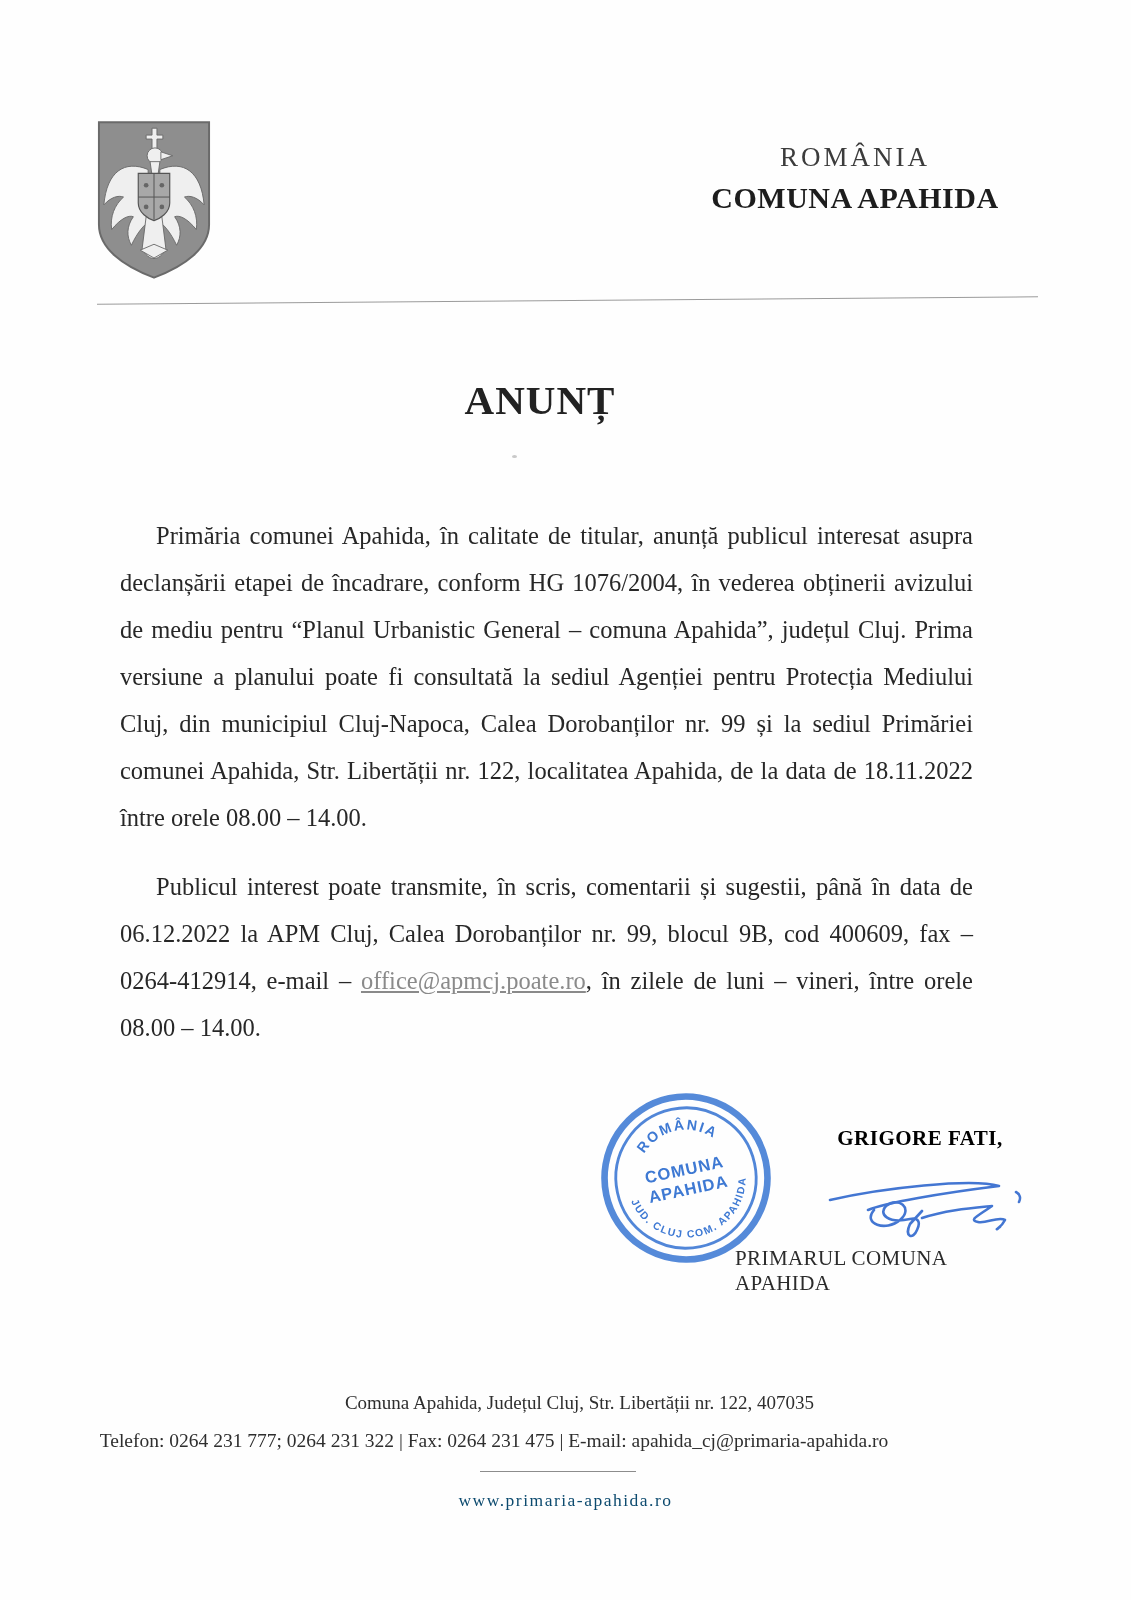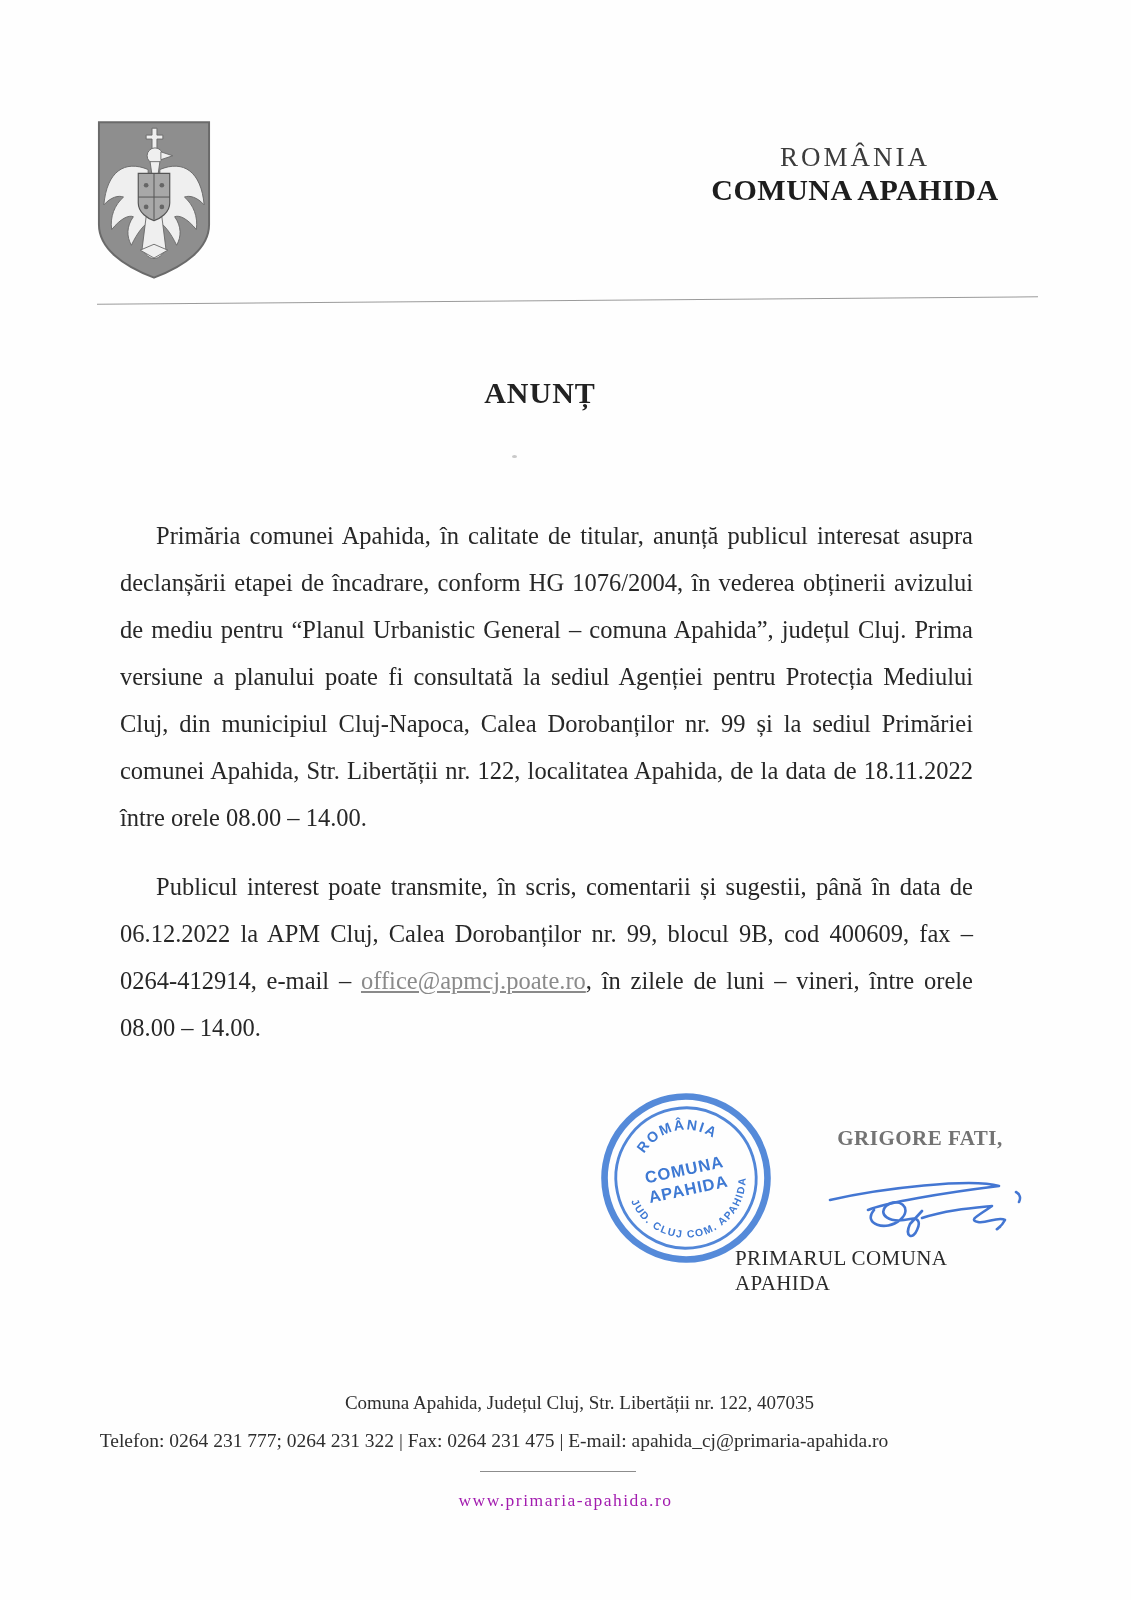--- a/index.html
+++ b/index.html
@@ -5,48 +5,48 @@
   html,body{margin:0;padding:0;background:#e9e9e9;}
   .page{
     position:relative;width:1131px;height:1600px;margin:0 auto;
     background:#fefefe;overflow:hidden;
     font-family:"Liberation Serif", serif;color:#272727;
   }
   
   .coa{position:absolute;left:95px;top:118px;width:118px;height:164px;}
   .header-text{position:absolute;left:690px;top:142px;width:330px;text-align:center;}
   .country{font-size:27px;font-weight:400;letter-spacing:3px;color:#3c3c3c;}
-  .commune{font-size:30px;font-weight:700;letter-spacing:.5px;color:#1d1d1d;}
+  .commune{font-size:30px;font-weight:700;letter-spacing:.5px;color:#1d1d1d;margin-top:8px;}
   .header-divider{
     position:absolute;left:97px;top:300px;width:941px;height:0;
     border-top:1.5px solid #7a7a7a;opacity:.75;transform:rotate(-.45deg);
   }
   
   .doc-title{
     position:absolute;left:0;top:376px;width:1080px;margin:0;text-align:center;
-    font-size:30px;font-weight:700;letter-spacing:1px;color:#222;
+    font-size:41px;font-weight:700;letter-spacing:1px;color:#222;
   }
   .speck{position:absolute;left:512px;top:455px;width:5px;height:3px;background:#c9c9c9;border-radius:50%;}
   
   .doc-body{position:absolute;left:120px;top:512px;width:853px;}
   .doc-body p{
     margin:0;font-size:24.5px;line-height:47px;text-indent:36px;
     text-align:justify;color:#272727;
   }
   .doc-body p + p{margin-top:22px;}
   .email-link{color:#8a8a8a;text-decoration:underline;cursor:pointer;}
   
   .stamp{position:absolute;left:596px;top:1088px;width:180px;height:180px;opacity:.92;}
   .stamp text{font-family:"Liberation Sans", sans-serif;font-weight:700;}
   .stamp .arc-top{font-size:15px;letter-spacing:2px;}
   .stamp .center-line{font-size:17.5px;letter-spacing:1px;}
   .stamp .arc-bottom{font-size:11px;letter-spacing:1.5px;}
   .signer-name{
     position:absolute;left:820px;top:1126px;width:200px;text-align:center;
-    font-size:21px;font-weight:700;color:#737373;letter-spacing:.5px;
+    font-size:21px;font-weight:700;color:#000000;letter-spacing:.5px;
   }
   .signature{position:absolute;left:822px;top:1166px;width:210px;height:82px;}
   .signer-title{
     position:absolute;left:735px;top:1246px;width:300px;
     font-size:21px;color:#2b2b2b;letter-spacing:.4px;
   }
   
   .footer-address{
     position:absolute;left:14px;top:1392px;width:1131px;text-align:center;
     font-size:19px;color:#2e2e2e;
@@ -54,21 +54,21 @@
   .footer-contacts{
     position:absolute;left:0;top:1430px;width:988px;text-align:center;
     font-size:19.5px;color:#2e2e2e;
   }
   .footer-divider{
     position:absolute;left:480px;top:1471px;width:156px;height:0;
     border-top:1px solid #8c8c8c;
   }
   .footer-website{
     position:absolute;left:0;top:1490px;width:1131px;text-align:center;
-    font-size:17.5px;letter-spacing:1.5px;color:#a21caf;
+    font-size:17.5px;letter-spacing:1.5px;color:#0c4a6e;
   }
 </style>
 </head>
 <body>
 
 <div class="page">
 
   <div class="coa">
     <svg viewBox="0 0 120 166" width="118" height="164" aria-hidden="true">
       <path d="M4 4 H116 V108 C116 132 92 150 60 162 C28 150 4 132 4 108 Z" fill="#8e8e8e" stroke="#6a6a6a" stroke-width="2"></path>

